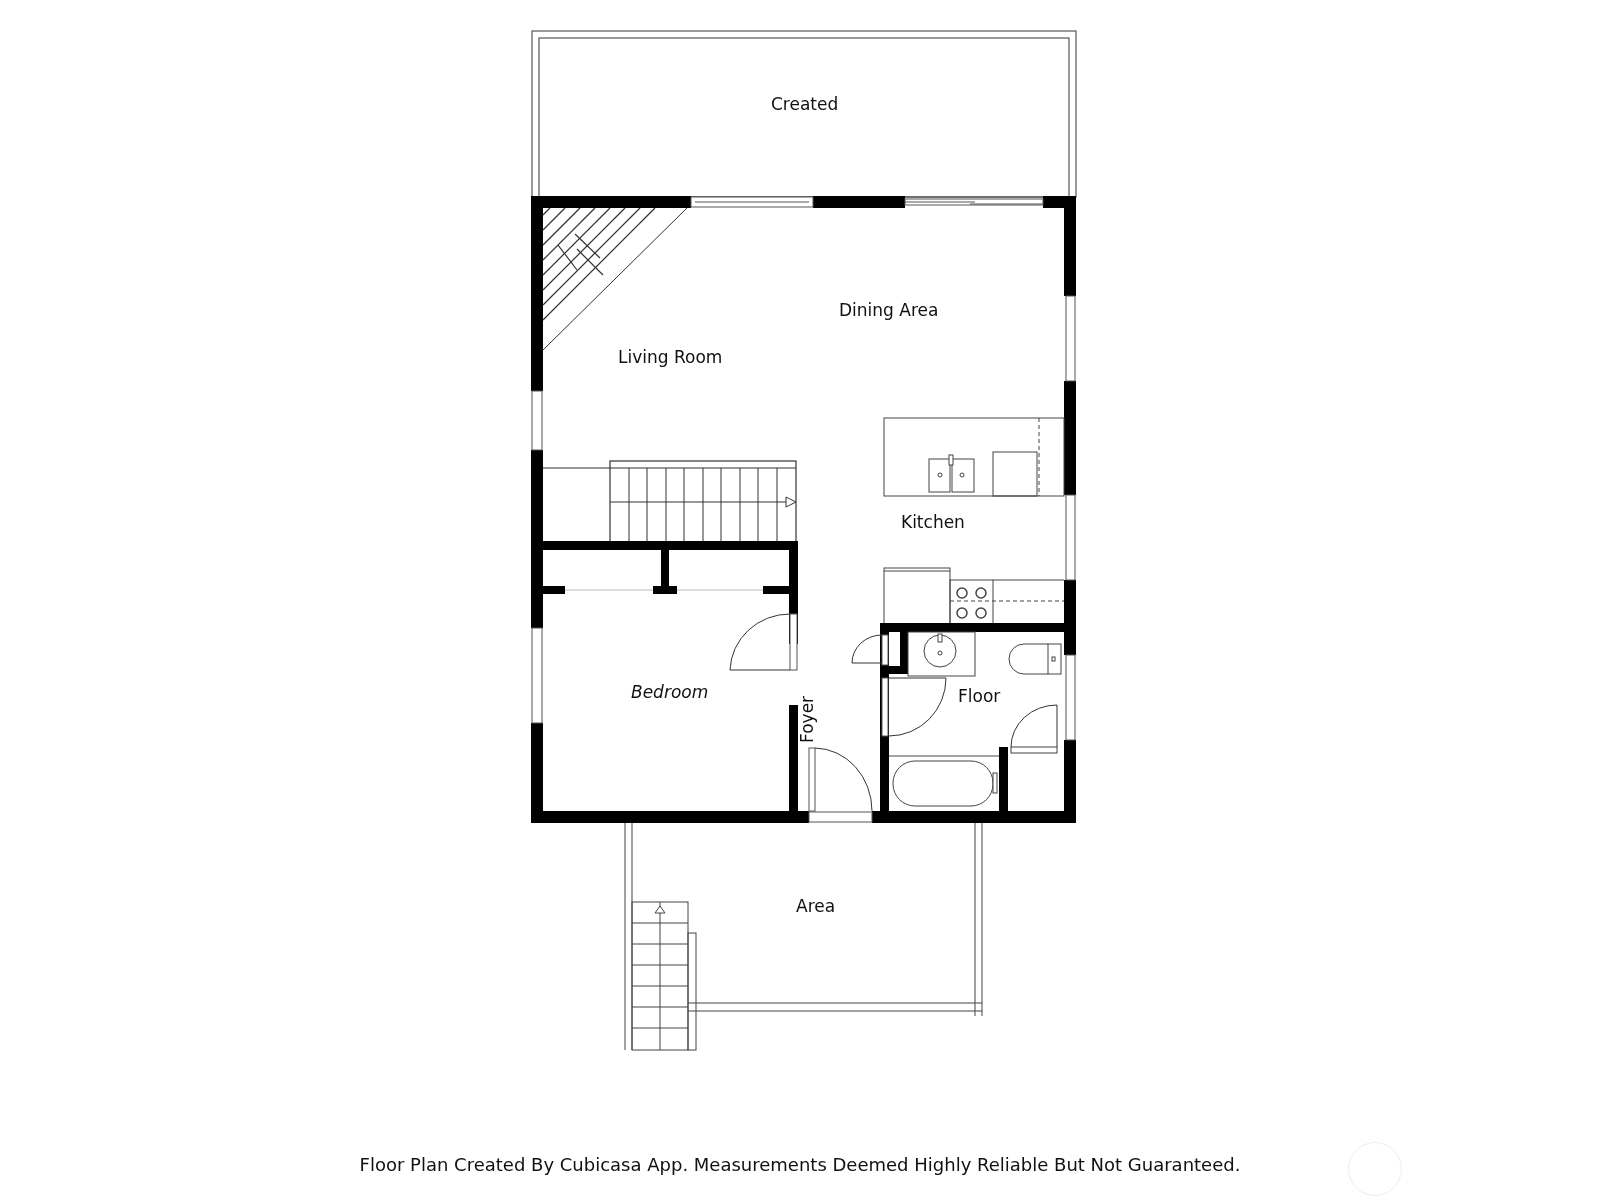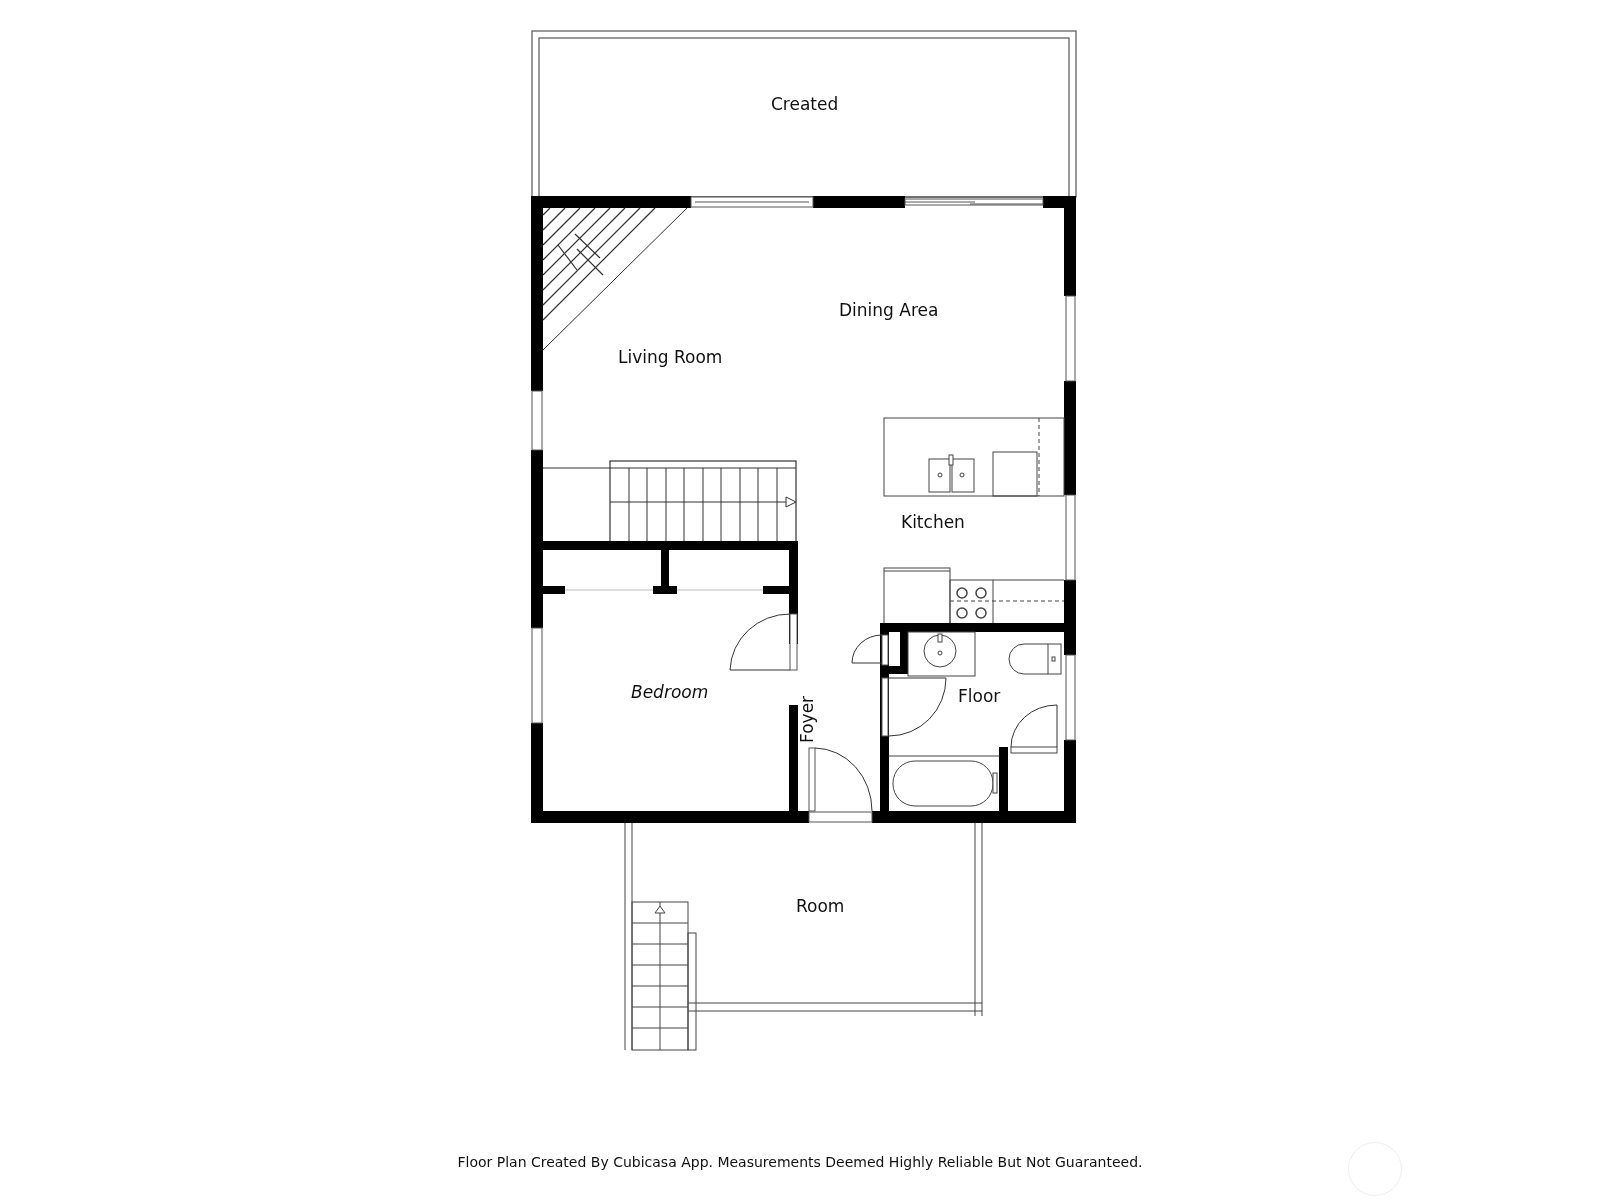--- a/index.html
+++ b/index.html
@@ -2,21 +2,21 @@
 <html><head>
 <meta charset="utf-8">
 <style>
   html, body { margin: 0; padding: 0; background: #ffffff; }
   body { width: 1600px; height: 1200px; position: relative; overflow: hidden;
          font-family: "DejaVu Sans", sans-serif; }
   svg.plan { position: absolute; left: 0; top: 0; }
   .label { position: absolute; font-size: 17px; color: #111; white-space: nowrap;
            font-family: "DejaVu Sans", sans-serif; }
   .footer { position: absolute; left: 0; width: 1600px; top: 1154px; text-align: center;
-            font-size: 14px; color: #111; font-family: "DejaVu Sans", sans-serif; }
+            font-size: 18px; color: #111; font-family: "DejaVu Sans", sans-serif; }
   .badge { position: absolute; left: 1348px; top: 1142px; width: 52px; height: 52px;
            border-radius: 50%; border: 1px solid #eeeeee; }
   .w { fill: #000; }
   .t { fill: none; stroke: #333; stroke-width: 1.2; }
   .g { fill: #fff; stroke: #555; stroke-width: 1; }
 </style>
 </head>
 <body>
 
 <svg class="plan" width="1600" height="1200" viewBox="0 0 1600 1200" xmlns="http://www.w3.org/2000/svg">
@@ -179,16 +179,16 @@
   </g>
 </svg>
 
 <div class="label" style="left:771px; top:94px;">Created</div>
 <div class="label" style="left:618px; top:347px;">Living Room</div>
 <div class="label" style="left:839px; top:300px;">Dining Area</div>
 <div class="label" style="left:901px; top:502px;margin-top:10px;">Kitchen</div>
 <div class="label" style="left:631px; top:682px;font-style:italic;">Bedroom</div>
 <div class="label" style="left:958px; top:686px;">Floor</div>
 <div class="label" style="left:797px; top:743px; transform: rotate(-90deg); transform-origin: left top;">Foyer</div>
-<div class="label" style="left:796px; top:896px;">Room</div>
+<div class="label" style="left:796px; top:896px;">Area</div>
 
 <div class="footer">Floor Plan Created By Cubicasa App. Measurements Deemed Highly Reliable But Not Guaranteed.</div>
 <div class="badge"></div>
 
 </body></html>

